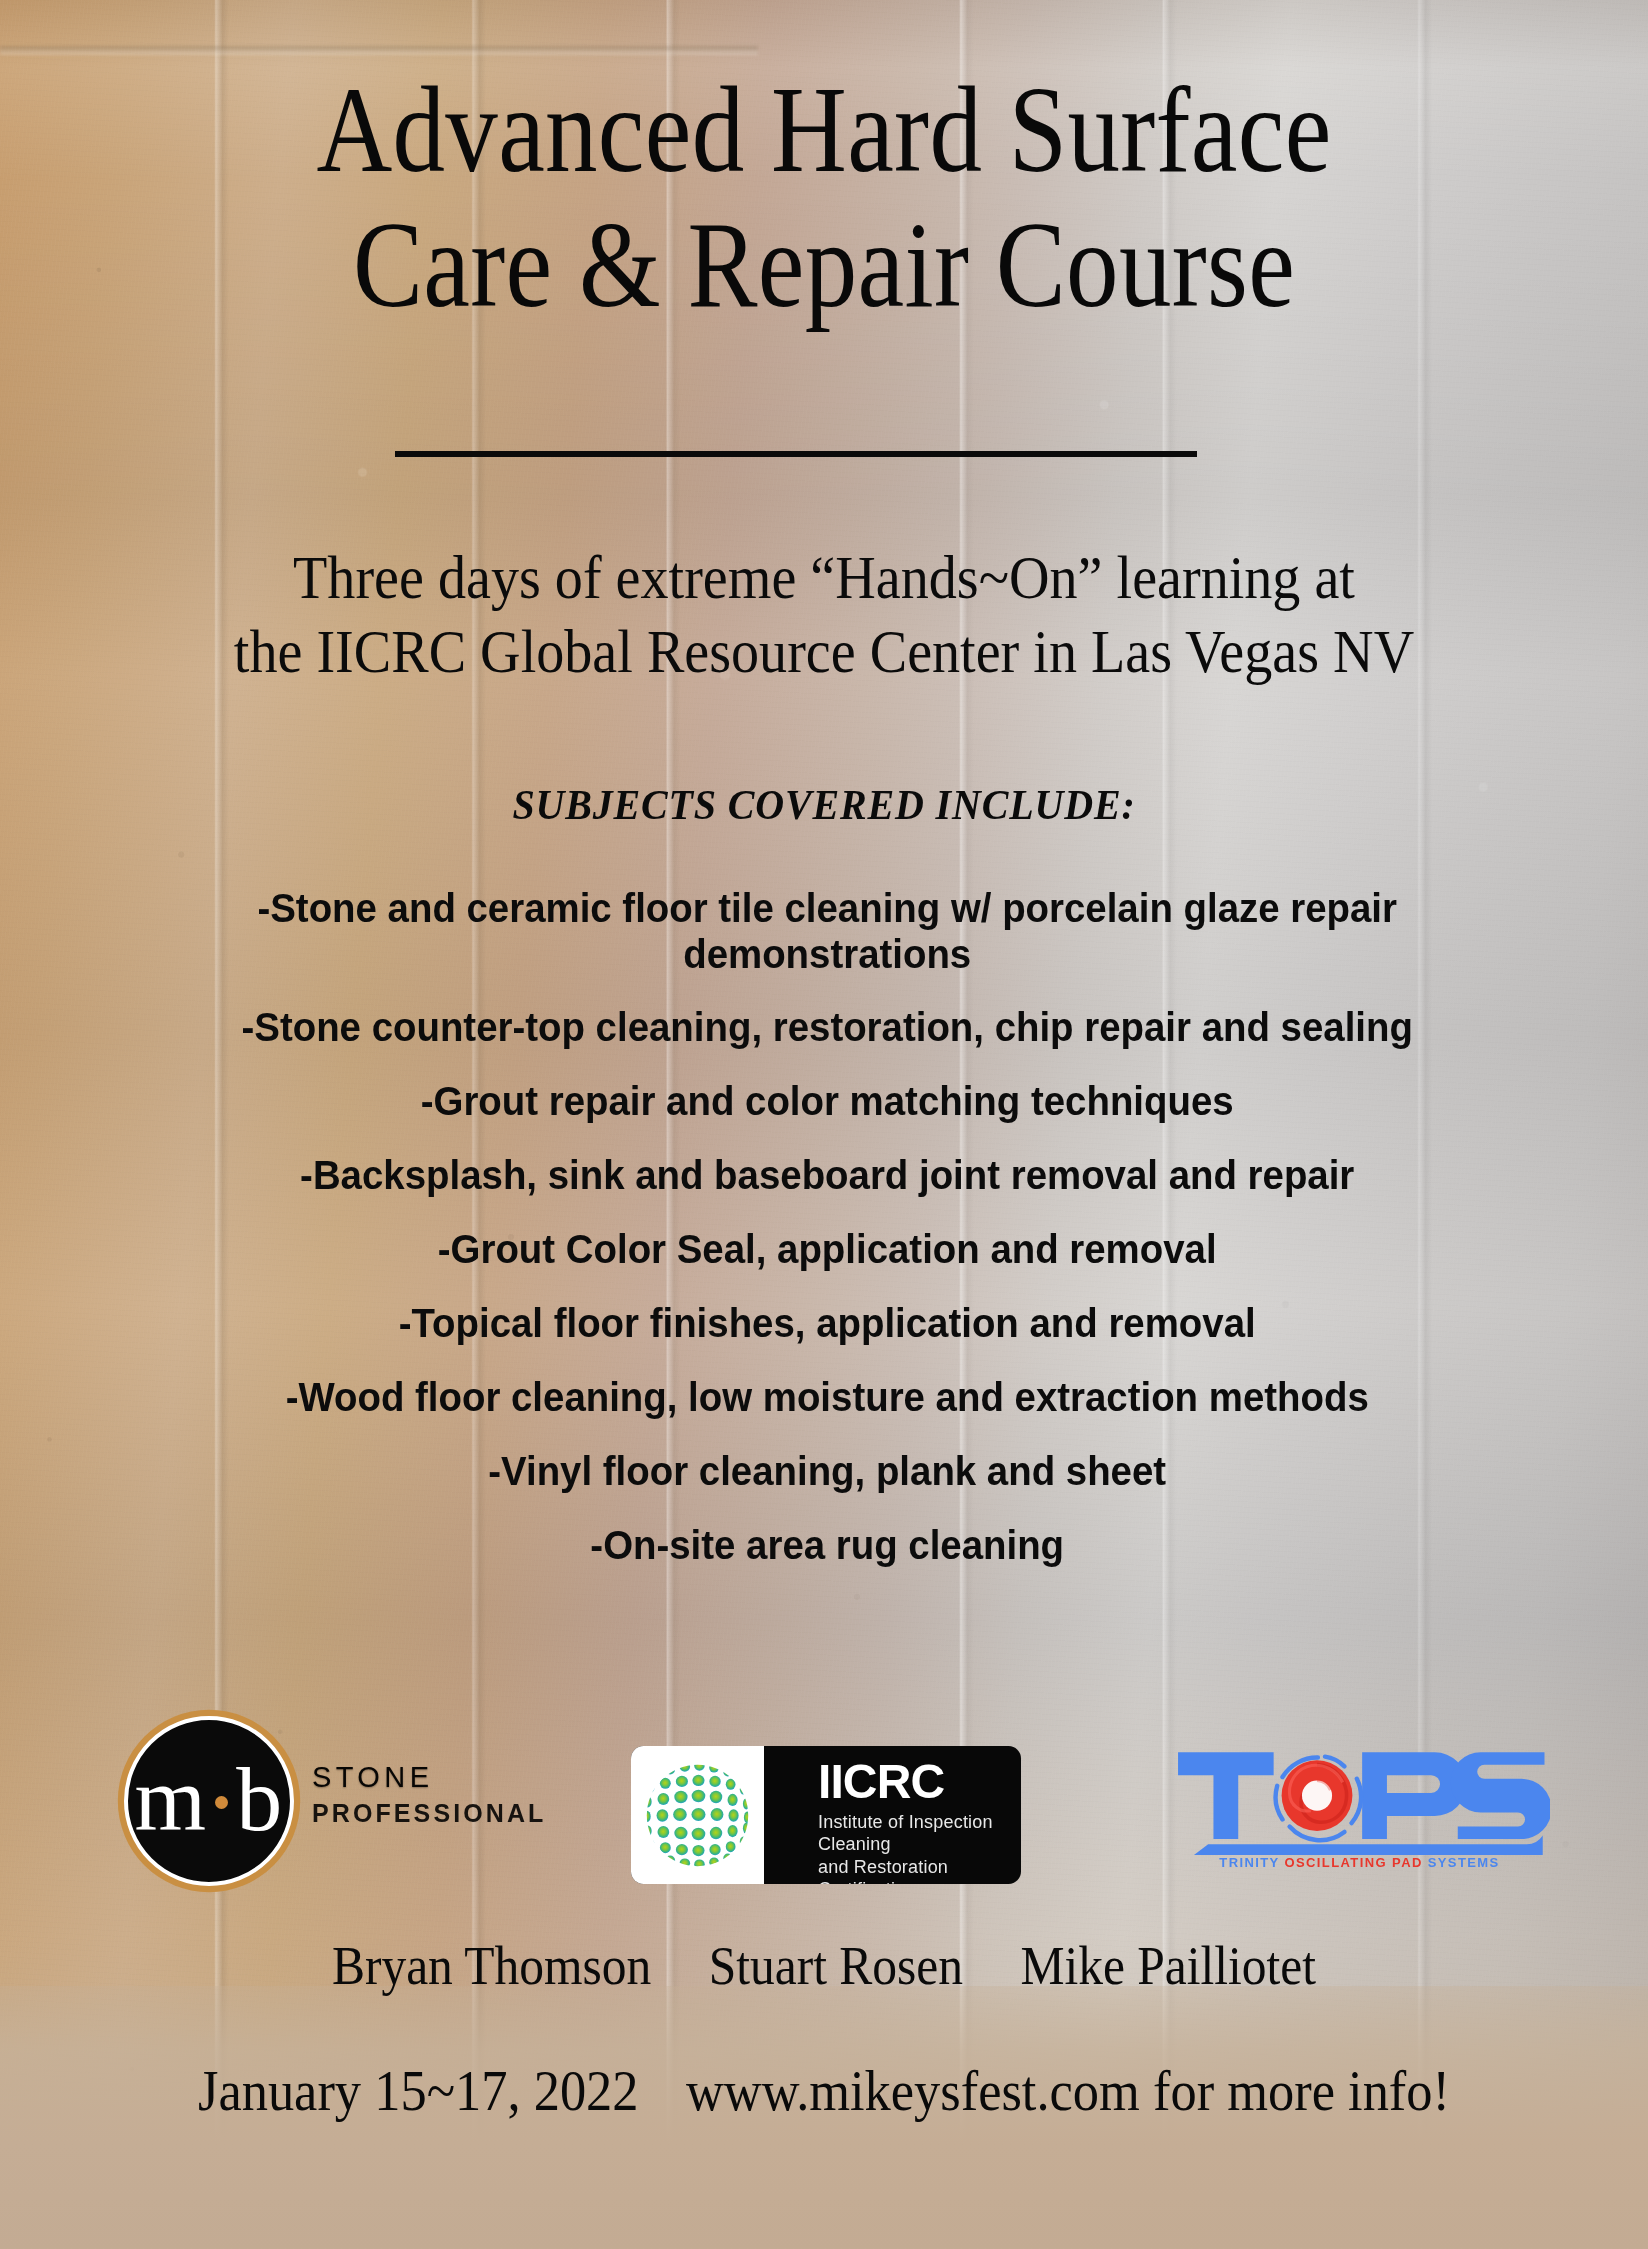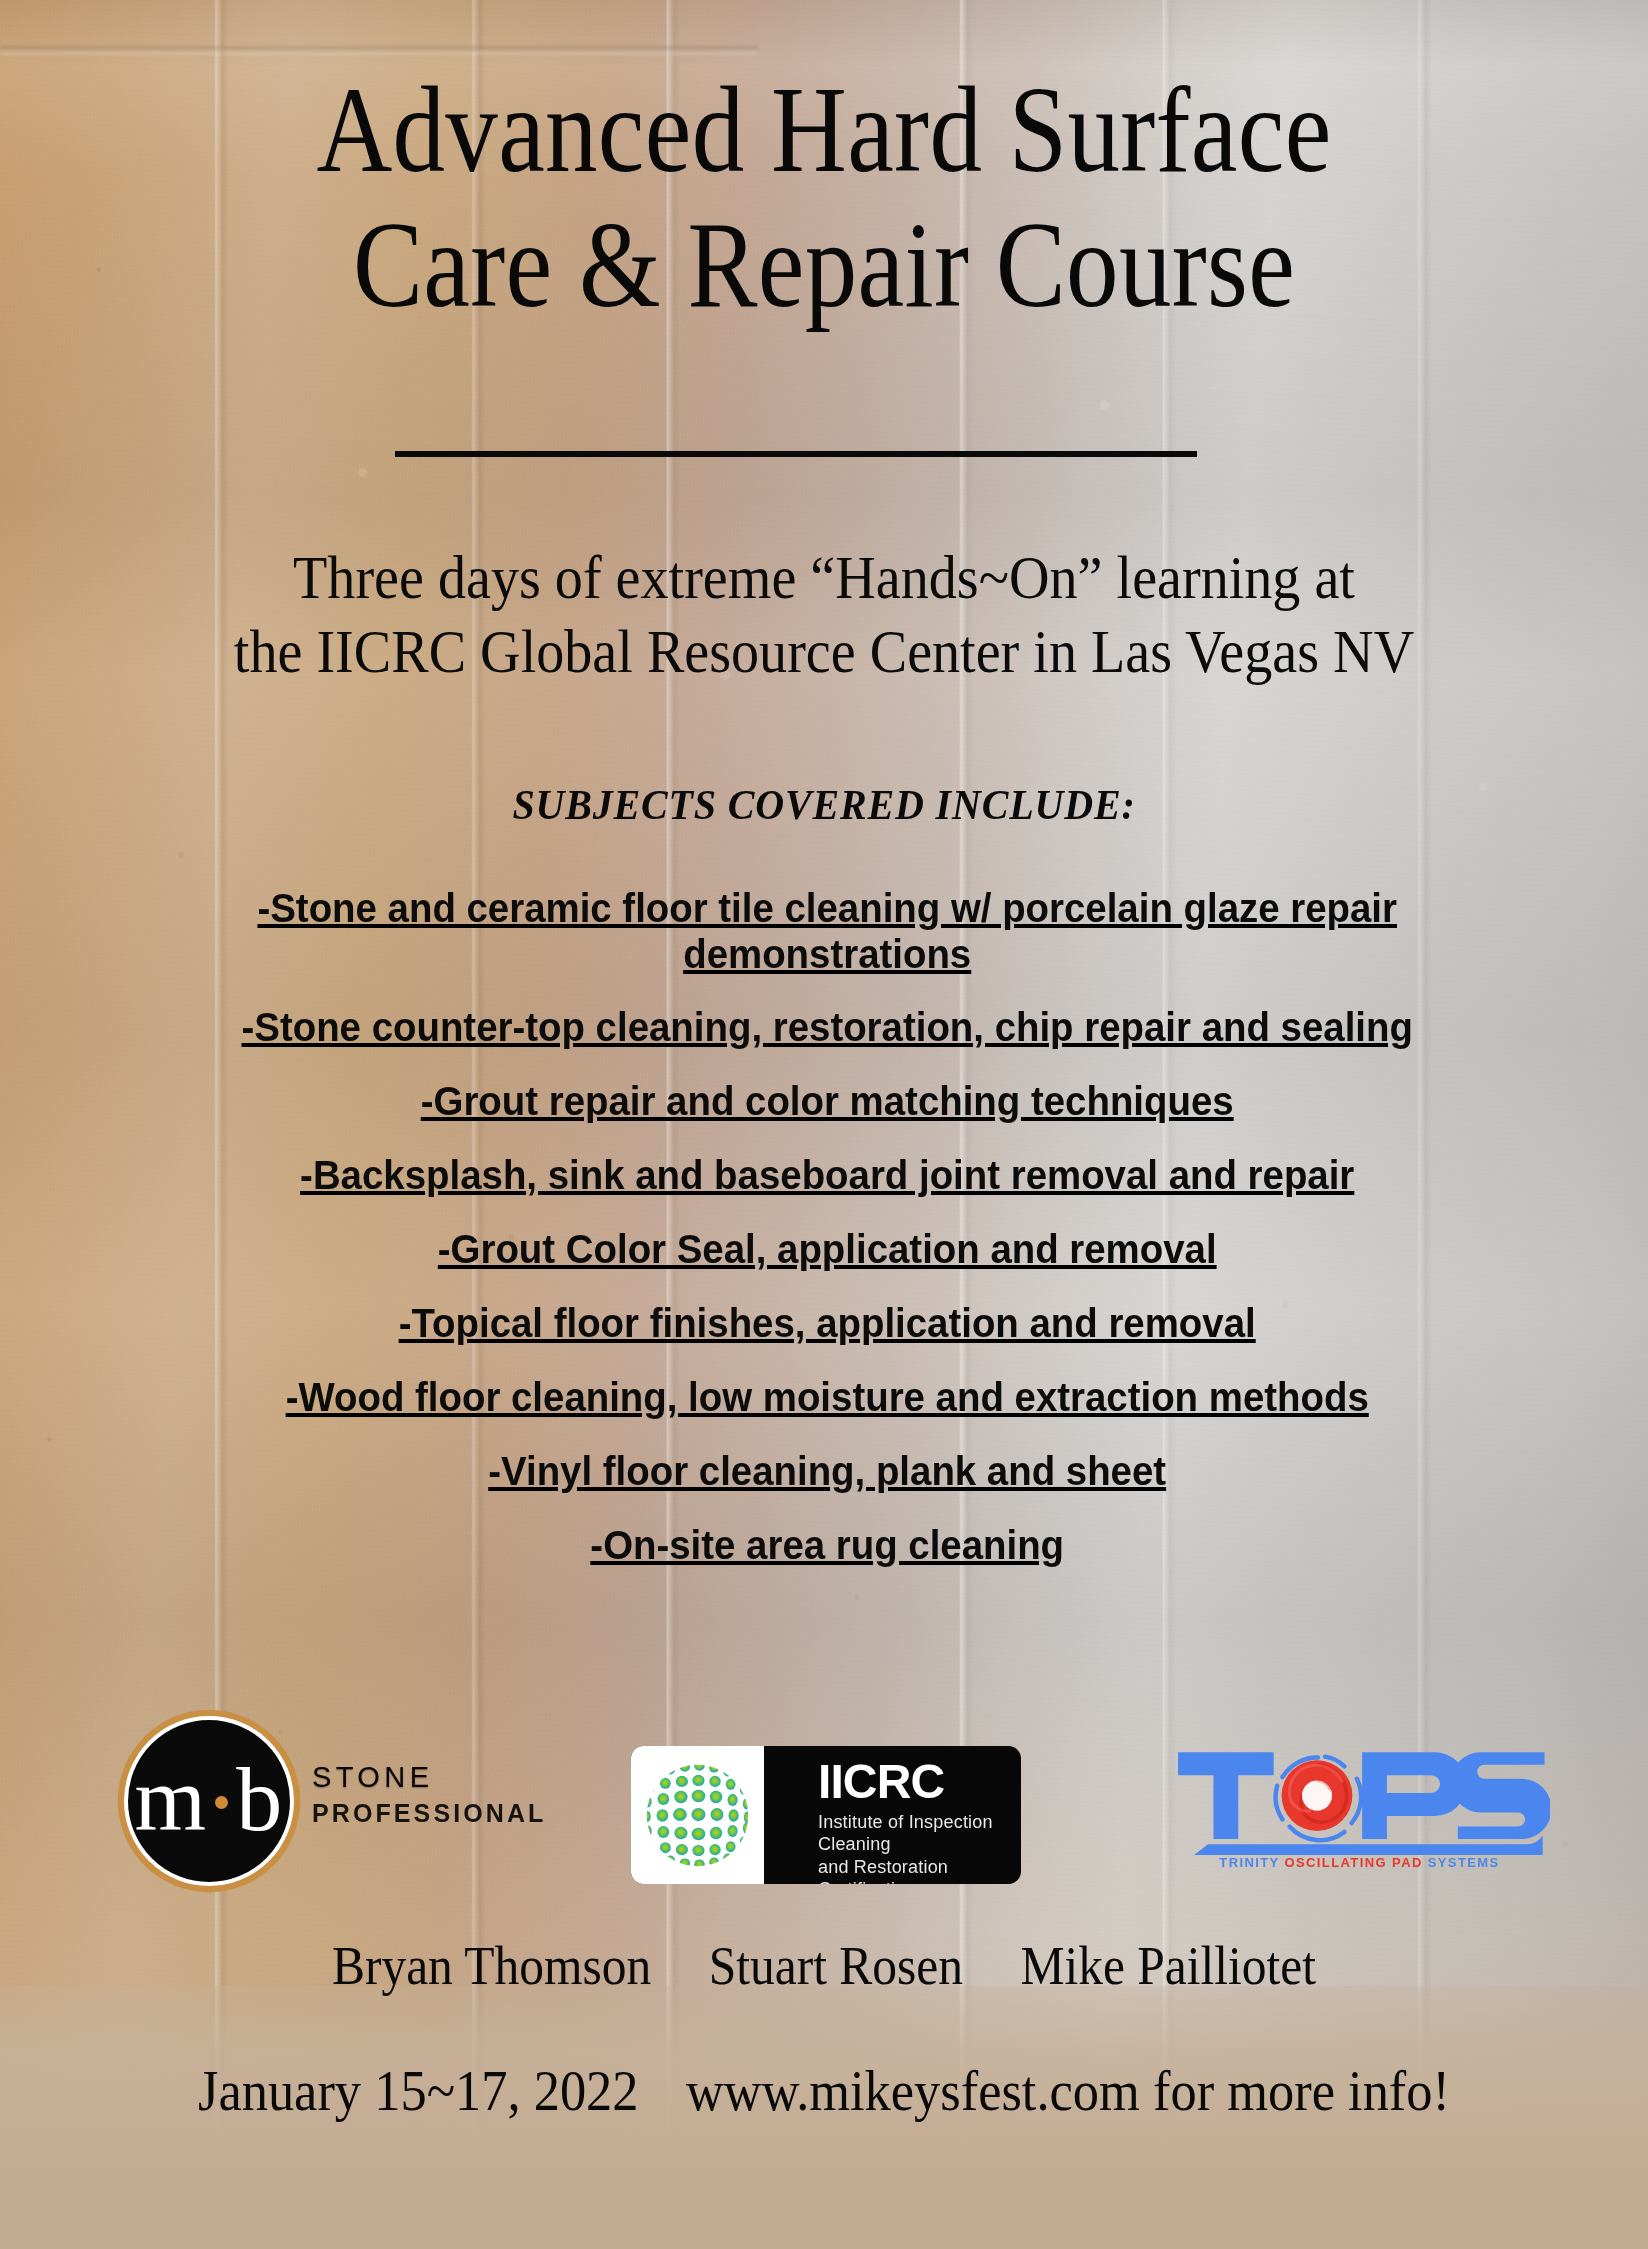--- a/index.html
+++ b/index.html
@@ -149,21 +149,21 @@
     color: #0b0b0b;
     font-family: "Liberation Serif", serif;
     font-style: italic;
     font-weight: 700;
     font-size: 43px;
     letter-spacing: 0.9px;
     transform: scaleX(0.93);
   }
 
   .bullets {
-    position: absolute; left: 33px; right: 26.6px; top: 885px; text-decoration: underline;
+    position: absolute; left: 33px; right: 26.6px; top: 885px;
   }
   .bullet {
     text-align: center;
     color: #0c0c0c;
     font-family: "Liberation Sans", sans-serif;
     font-weight: 700;
     font-size: 40px;
     line-height: 1.15;
     transform: scaleX(0.96);
     margin-bottom: 28px;

